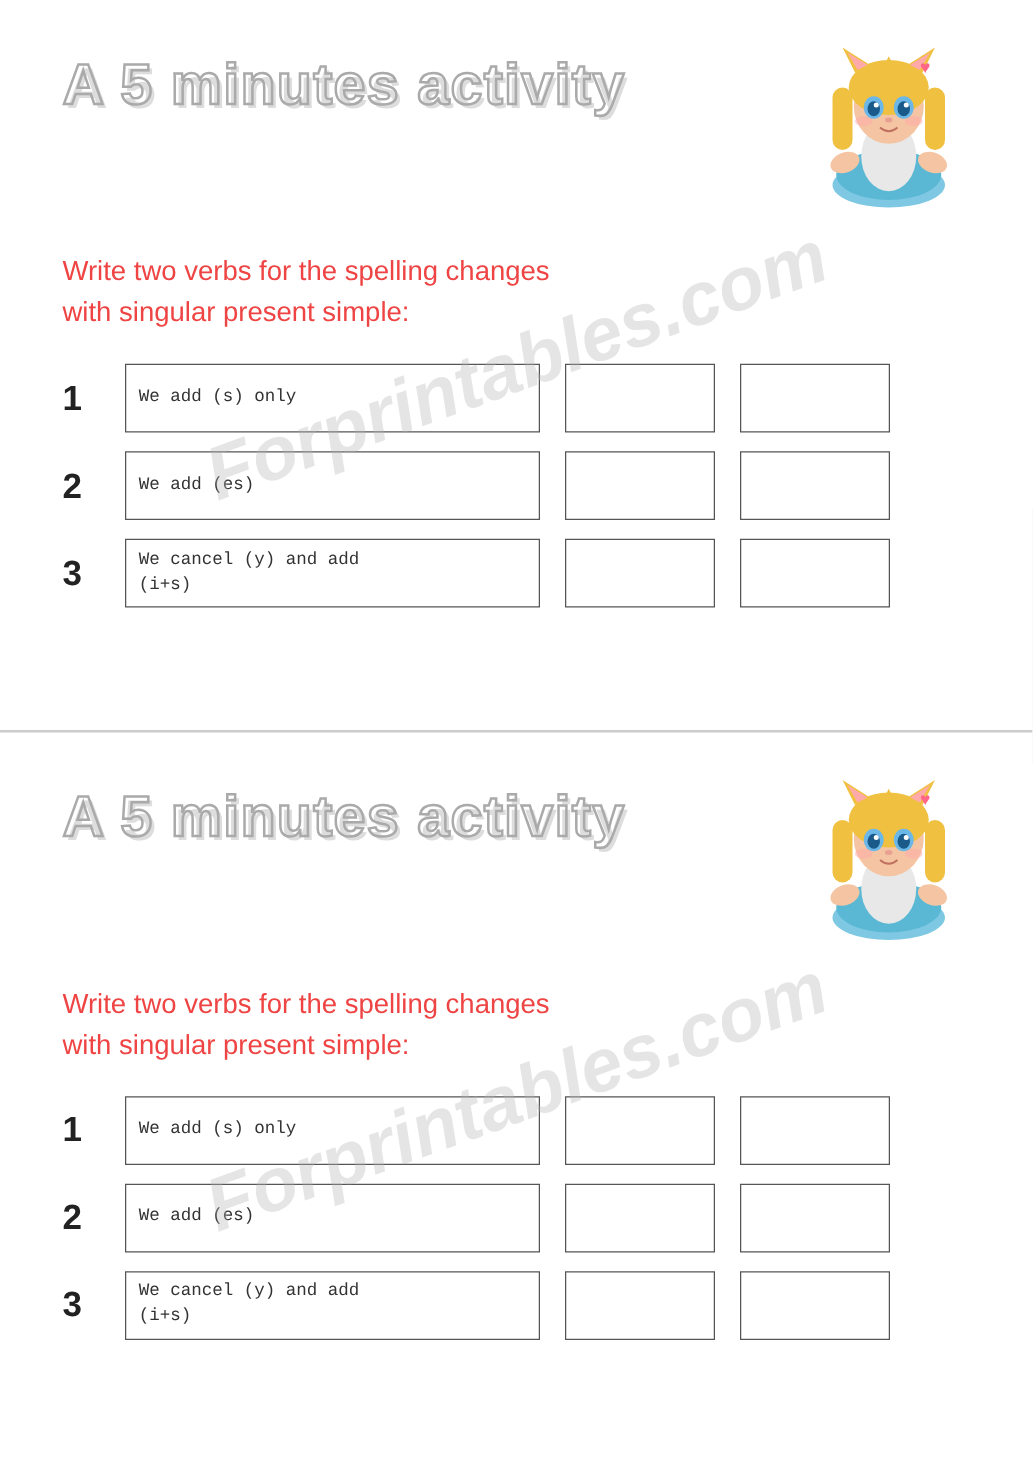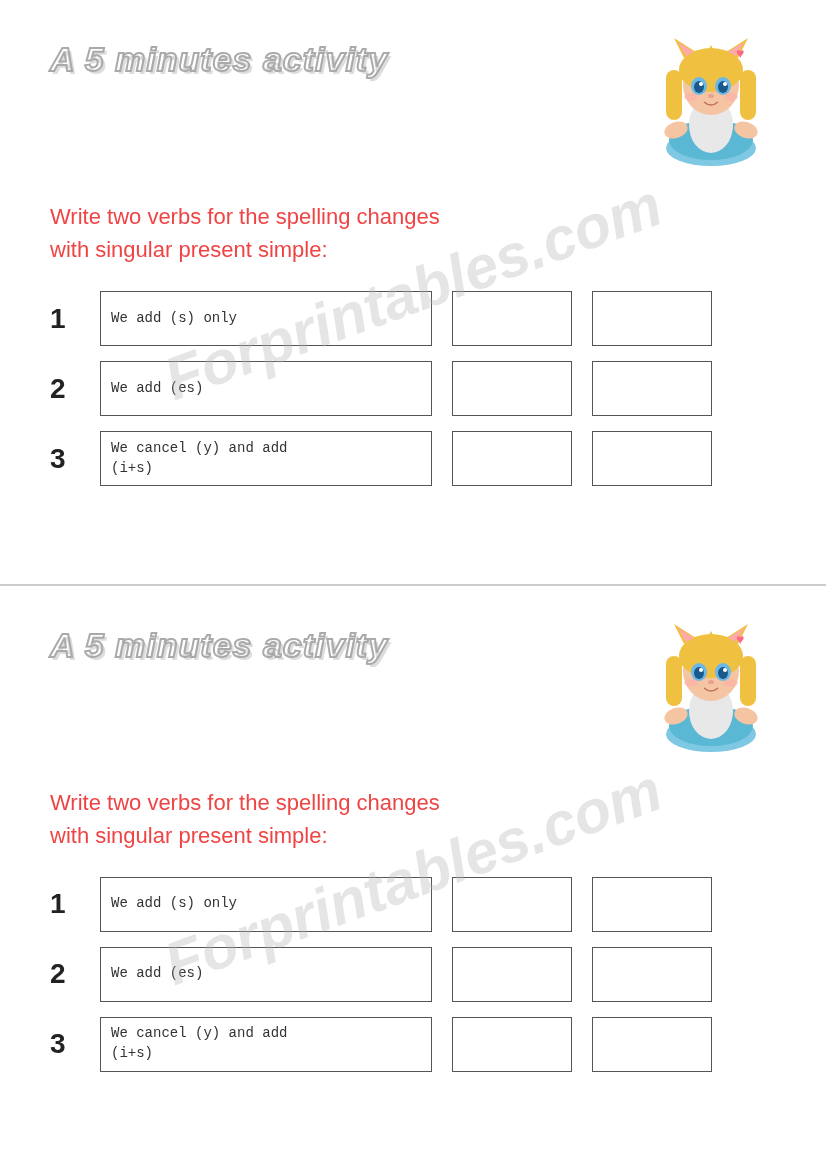--- a/index.html
+++ b/index.html
@@ -35,23 +35,22 @@
 
     .header-row {
       display: flex;
       align-items: flex-start;
       justify-content: space-between;
       margin-bottom: 30px;
     }
 
     .title {
       font-family: 'Comic Sans MS', cursive, sans-serif;
-      font-size: 34px;
+      font-size: 46px;
       font-weight: bold;
-      font-style: italic;
       color: transparent;
       -webkit-text-stroke: 2px #aaa;
       text-shadow: 3px 3px 0px #ddd;
       letter-spacing: 1px;
       flex: 1;
       padding-top: 10px;
     }
 
     .character {
       width: 130px;

